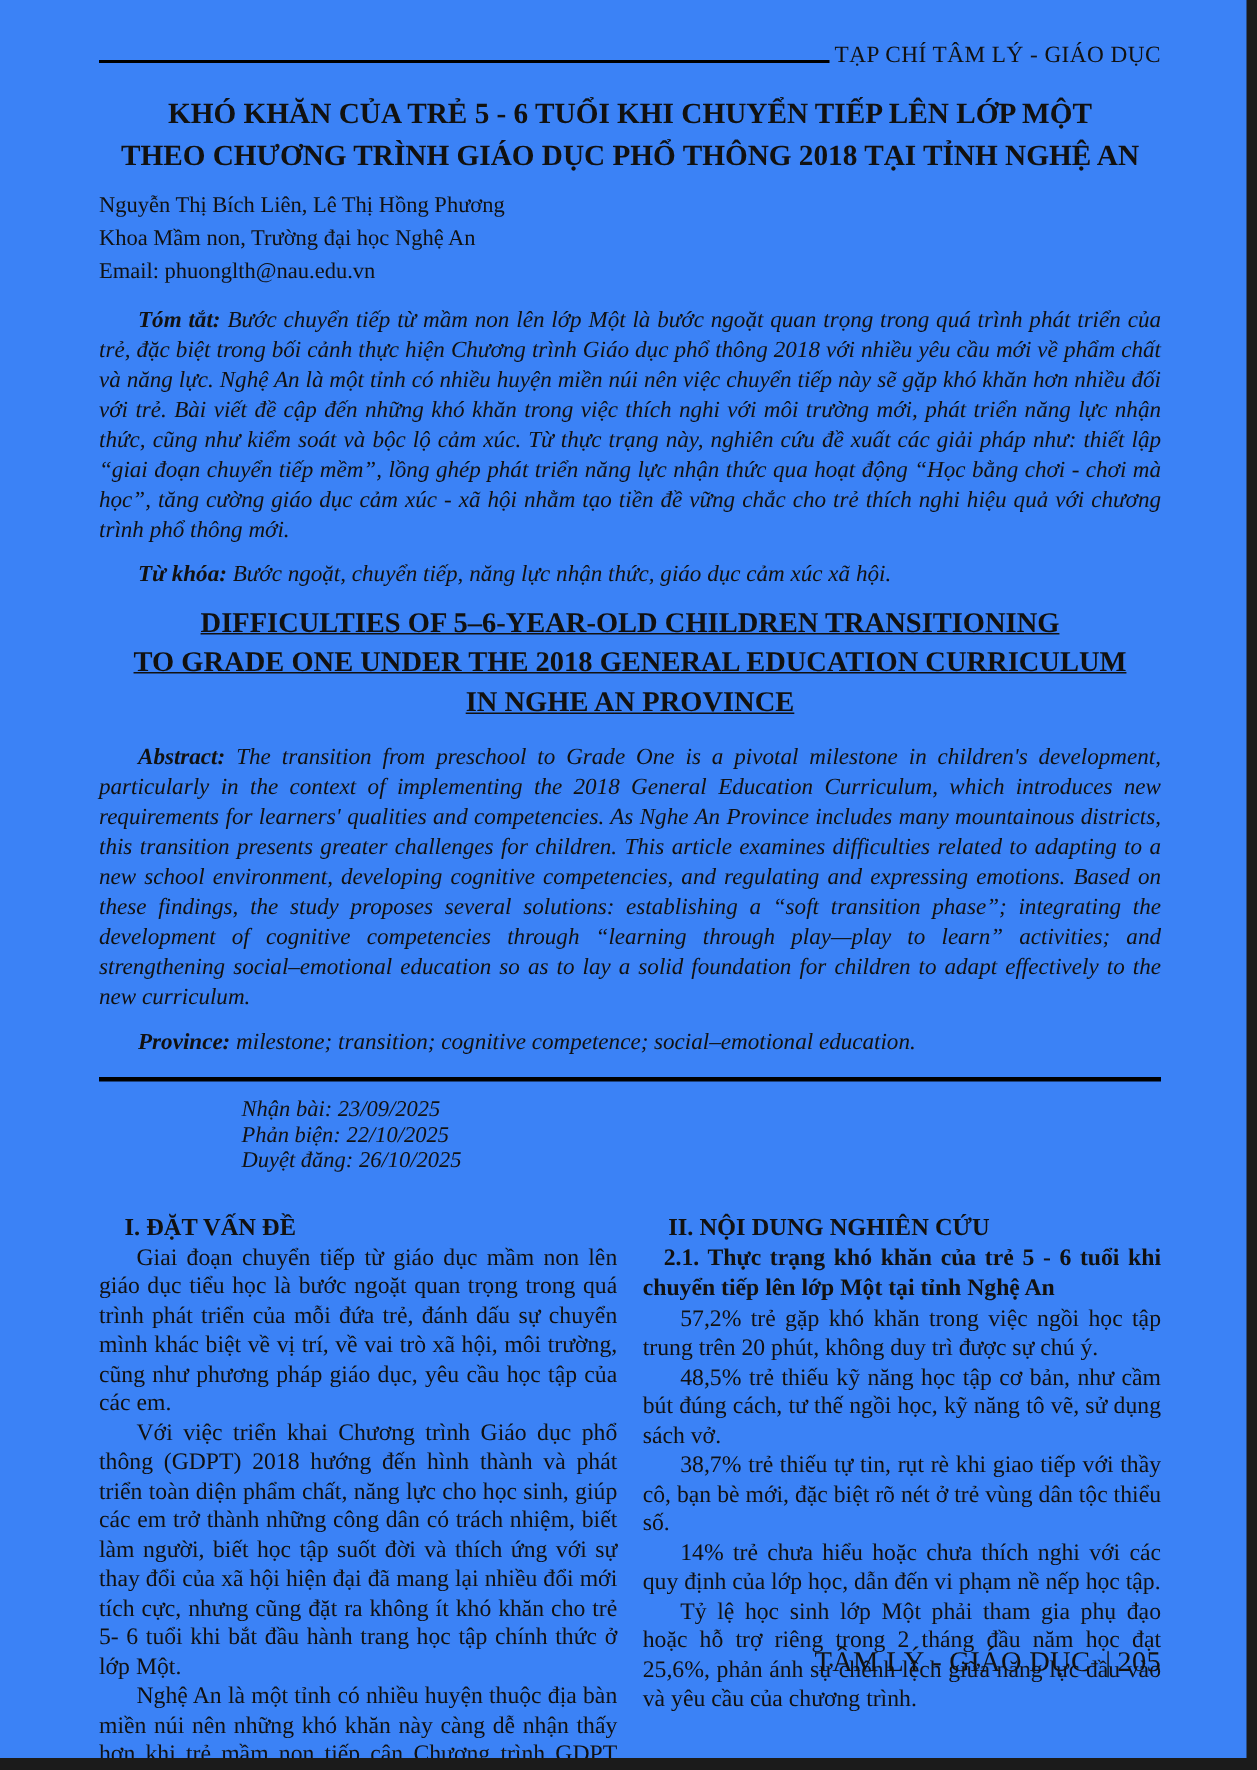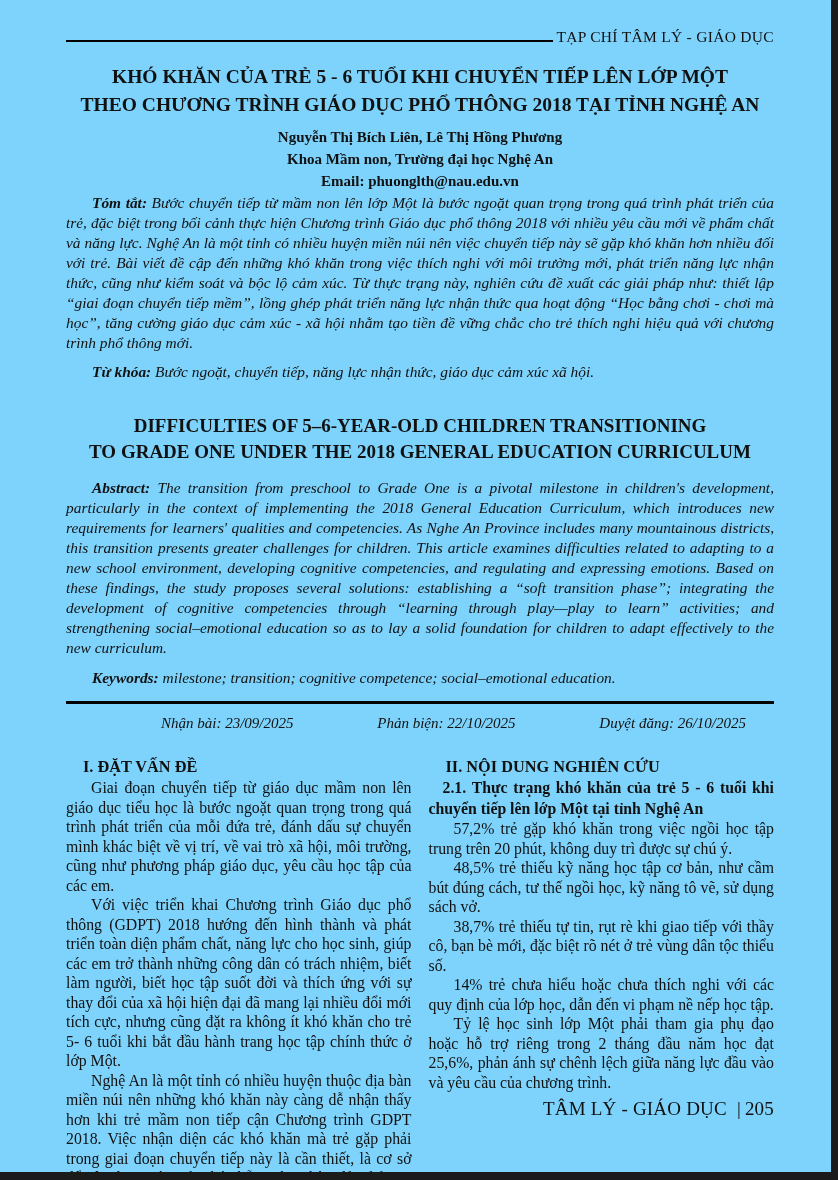--- a/index.html
+++ b/index.html
@@ -3,21 +3,21 @@
 <meta charset="utf-8">
 <style>
   * { margin: 0; padding: 0; box-sizing: border-box; }
   html, body { background: #e8e8e8; }
   body { font-family: "Liberation Serif", "DejaVu Serif", serif; }
 
   .page {
     position: relative;
     width: 838px;
     height: 1180px;
-    background: #7dd3fc;
+    background: #3b82f6;
     color: #111111;
     overflow: hidden;
   }
   .edge-right {
     position: absolute; top: 0; right: 0;
     width: 7px; height: 100%;
     background: #1b1b1b;
   }
   .edge-bottom {
     position: absolute; bottom: 0; left: 0;
@@ -50,57 +50,58 @@
 
   
   .title-vi {
     margin-top: 17px;
     text-align: center;
     font-weight: bold;
     font-size: 19.5px;
     line-height: 1.42;
   }
   .title-vi span, .title-en span { display: block; text-align: center; }
-  .byline { text-align: center; font-weight: bold; font-size: 15px; line-height: 1.45; }
+  .byline { text-align: left; font-weight: normal; font-size: 15px; line-height: 1.45; }
   .authors { margin-top: 9px; }
 
   
   .abstract-vi, .keywords-vi, .abstract-en, .keywords-en {
     font-style: italic;
     text-align: justify;
     text-indent: 26px;
     font-size: 15.4px;
     line-height: 1.3;
   }
-  .abstract-vi { }
+  .abstract-vi { margin-top: 11px; }
   .keywords-vi { margin-top: 9px; }
   .abstract-en { margin-top: 12px; }
   .keywords-en { margin-top: 10px; }
   .lbl { font-weight: bold; }
 
   .title-en {
-    margin-top: 31px;
+    margin-top: 10px;
     text-align: center;
     font-weight: bold;
     font-size: 19px;
     line-height: 1.4;
+    text-decoration: underline;
   }
 
   .thick-rule {
     margin-top: 13px;
     height: 3px;
     background: #000;
   }
 
   .dates-row {
     display: flex;
-    justify-content: space-between;
     padding: 11px 28px 0 95px;
     font-style: italic;
     font-size: 15px;
+    flex-direction: column;
   }
 
   
   .columns {
     display: flex;
     gap: 17px;
     margin-top: 24px;
     font-size: 15.8px;
     line-height: 1.235;
     text-align: justify;
@@ -152,25 +153,26 @@
     <div class="byline">Khoa Mầm non, Trường đại học Nghệ An</div>
     <div class="byline">Email: phuonglth@nau.edu.vn</div>
 
     <p class="abstract-vi"><span class="lbl">Tóm tắt:</span> <span>Bước chuyển tiếp từ mầm non lên lớp Một là bước ngoặt quan trọng trong quá trình phát triển của trẻ, đặc biệt trong bối cảnh thực hiện Chương trình Giáo dục phổ thông 2018 với nhiều yêu cầu mới về phẩm chất và năng lực. Nghệ An là một tỉnh có nhiều huyện miền núi nên việc chuyển tiếp này sẽ gặp khó khăn hơn nhiều đối với trẻ. Bài viết đề cập đến những khó khăn trong việc thích nghi với môi trường mới, phát triển năng lực nhận thức, cũng như kiểm soát và bộc lộ cảm xúc. Từ thực trạng này, nghiên cứu đề xuất các giải pháp như: thiết lập “giai đoạn chuyển tiếp mềm”, lồng ghép phát triển năng lực nhận thức qua hoạt động “Học bằng chơi - chơi mà học”, tăng cường giáo dục cảm xúc - xã hội nhằm tạo tiền đề vững chắc cho trẻ thích nghi hiệu quả với chương trình phổ thông mới.</span></p>
 
     <p class="keywords-vi"><span class="lbl">Từ khóa:</span> <span>Bước ngoặt, chuyển tiếp, năng lực nhận thức, giáo dục cảm xúc xã hội.</span></p>
 
     <h2 class="title-en">
       <span>DIFFICULTIES OF 5–6-YEAR-OLD CHILDREN TRANSITIONING</span>
       <span>TO GRADE ONE UNDER THE 2018 GENERAL EDUCATION CURRICULUM</span>
+      <span>IN NGHE AN PROVINCE</span>
     </h2>
 
     <p class="abstract-en"><span class="lbl">Abstract:</span> <span>The transition from preschool to Grade One is a pivotal milestone in children's development, particularly in the context of implementing the 2018 General Education Curriculum, which introduces new requirements for learners' qualities and competencies. As Nghe An Province includes many mountainous districts, this transition presents greater challenges for children. This article examines difficulties related to adapting to a new school environment, developing cognitive competencies, and regulating and expressing emotions. Based on these findings, the study proposes several solutions: establishing a “soft transition phase”; integrating the development of cognitive competencies through “learning through play—play to learn” activities; and strengthening social–emotional education so as to lay a solid foundation for children to adapt effectively to the new curriculum.</span></p>
 
-    <p class="keywords-en"><span class="lbl">Keywords:</span> <span>milestone; transition; cognitive competence; social–emotional education.</span></p>
+    <p class="keywords-en"><span class="lbl">Province:</span> <span>milestone; transition; cognitive competence; social–emotional education.</span></p>
 
     <div class="thick-rule"></div>
 
     <div class="dates-row">
       <span>Nhận bài: 23/09/2025</span>
       <span>Phản biện: 22/10/2025</span>
       <span>Duyệt đăng: 26/10/2025</span>
     </div>
 
     <div class="columns">

